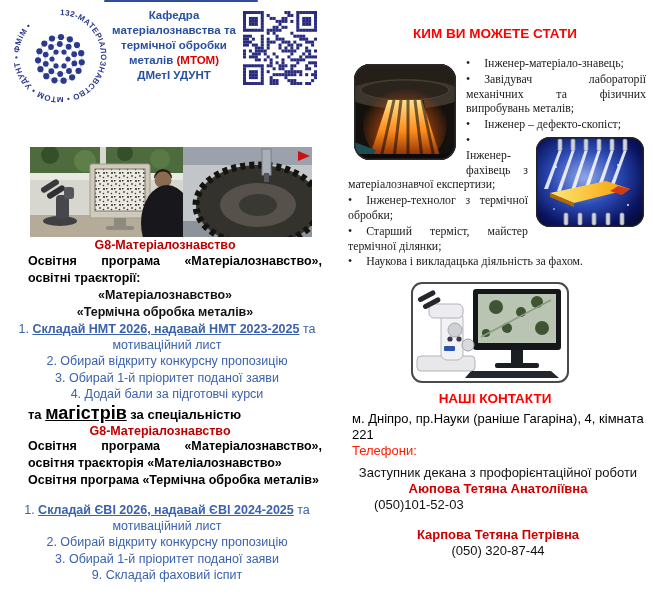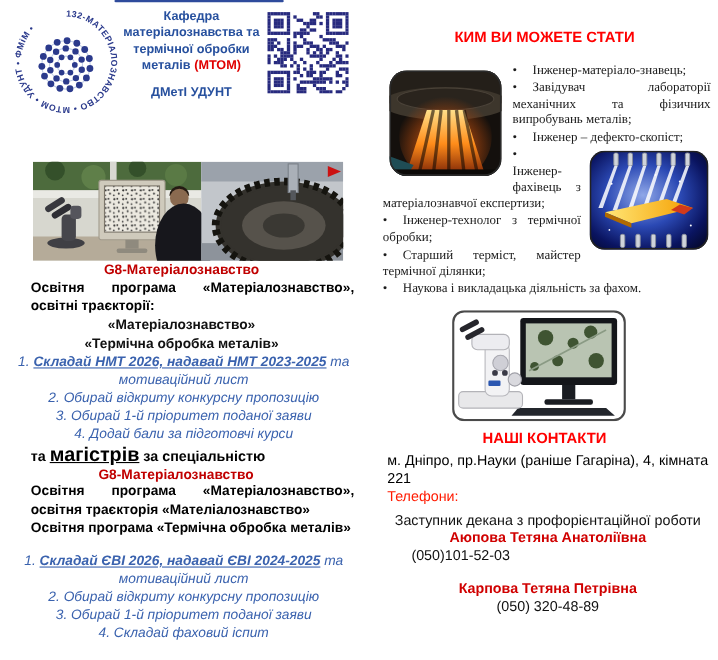--- a/index.html
+++ b/index.html
@@ -5,38 +5,38 @@
   html,body{margin:0;padding:0;background:#ffffff;}
   .page{position:relative;width:653px;height:600px;background:#fff;overflow:hidden;
         font-family:"Liberation Sans", sans-serif;color:#111;}
 
   
   .topline{position:absolute;left:104px;top:0;width:154px;height:2px;background:#2e4b9c;border-radius:2px;}
   .logo{position:absolute;left:10px;top:6px;width:100px;height:100px;}
   .dept{position:absolute;left:106px;top:8px;width:136px;text-align:center;
         font-weight:bold;font-size:11.5px;line-height:15px;color:#27509e;}
   .dept .abbr{color:#e00000;}
-  .inst{margin-top:9px;font-weight:bold;color:#27509e;}
+  .inst{font-weight:bold;color:#27509e;}
   .qr{position:absolute;left:243px;top:11px;width:74px;height:74px;}
 
   
   .intro{position:absolute;left:28px;top:114px;width:300px;font-weight:bold;font-size:13px;line-height:19px;color:#000;}
   .intro .emph{font-size:16.5px;text-decoration:underline;}
   .photo1{position:absolute;left:30px;top:147px;width:282px;height:90px;}
   .g8a{position:absolute;left:15px;top:238px;width:300px;text-align:center;
        color:#c00000;font-weight:bold;font-size:12.5px;}
   .para{position:absolute;font-weight:bold;font-size:12.5px;line-height:16.5px;color:#000;text-align:justify;}
   .p-bach{left:28px;top:253px;width:294px;}
   .tracks{position:absolute;left:15px;top:287px;width:300px;text-align:center;
           font-weight:bold;font-size:12.5px;line-height:16.5px;}
   .steps{position:absolute;text-align:center;color:#3a62ae;font-size:12.5px;line-height:15.5px;}
   .steps-bach{left:8px;top:322px;width:318px;}
   .steps-mag{left:8px;top:503px;width:318px;}
   .steps .lead{font-weight:bold;text-decoration:underline;}
-  .steps .step{margin:0 0 1px 0;font-style:italic;}
+  .steps .step{margin:0 0 1px 0;}
   .mag-head{position:absolute;left:28px;top:403px;width:300px;font-weight:bold;font-size:13px;color:#000;}
   .mag-head .emph{font-size:18px;text-decoration:underline;}
   .g8b{position:absolute;left:15px;top:424px;width:290px;text-align:center;
        color:#c00000;font-weight:bold;font-size:12.5px;}
   .p-mag1{left:28px;top:438px;width:294px;}
   .p-mag2{left:28px;top:472px;width:294px;}
 
   
   .careers-title{position:absolute;left:350px;top:26px;width:290px;text-align:center;
                  color:#ff0000;font-weight:bold;font-size:13.5px;}
@@ -480,21 +480,21 @@
   <div class="g8b">G8-Матеріалознавство</div>
   <div class="para p-mag1">Освітня програма «Матеріалознавство», освітня траєкторія «Мателіалознавство»</div>
   <div class="para p-mag2">Освітня програма «Термічна обробка металів»</div>
 
   <div class="steps steps-mag">
     <div class="step">
       <span>1. </span><span class="lead">Складай ЄВІ 2026, надавай ЄВІ 2024-2025</span><span> та мотиваційний лист</span>
     </div>
     <div class="step">2. Обирай відкриту конкурсну пропозицію</div>
     <div class="step">3. Обирай 1-й пріоритет поданої заяви</div>
-    <div class="step">4. Складай фаховий іспит</div>
+    <div class="step">9. Складай фаховий іспит</div>
   </div>
 
   <div class="careers-title">КИМ ВИ МОЖЕТЕ СТАТИ</div>
 
   <div class="careers">
     <svg class="img-furnace" viewBox="0 0 102 96">
       <defs>
         <clipPath id="furnclip">
             <rect width="102" height="96" rx="16"></rect>
           </clipPath>
@@ -638,16 +638,16 @@
 
   <div class="contacts-title">НАШІ КОНТАКТИ</div>
 
   <div class="contacts">
     <div class="addr">м. Дніпро, пр.Науки (раніше Гагаріна), 4, кімната 221</div>
     <div class="phones">Телефони:</div>
     <div class="dean">Заступник декана з профорієнтаційної роботи</div>
     <div class="cname">Аюпова Тетяна Анатоліївна</div>
     <div class="cphone1">(050)101-52-03</div>
     <div class="cname block2">Карпова Тетяна Петрівна</div>
-    <div class="cphone2">(050) 320-48-89</div>
+    <div class="cphone2">(050) 320-87-44</div>
   </div>
 
 </div>
 
 </body></html>

